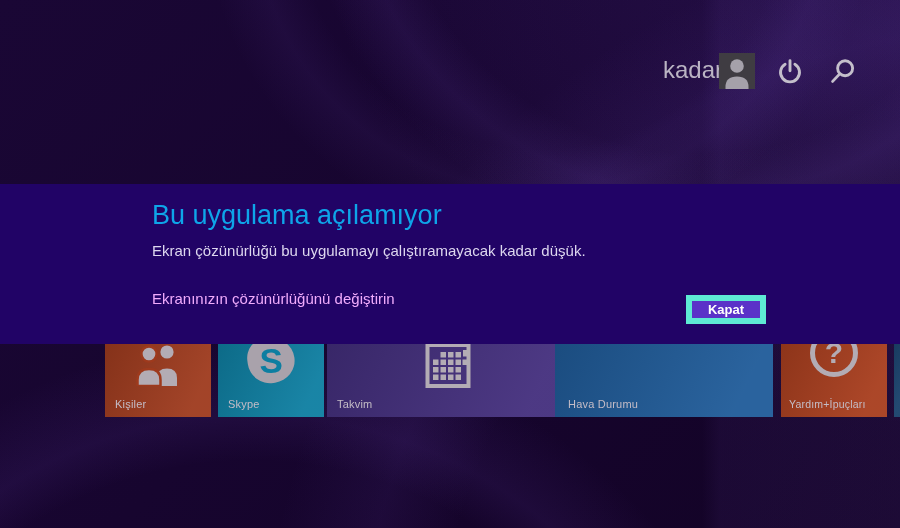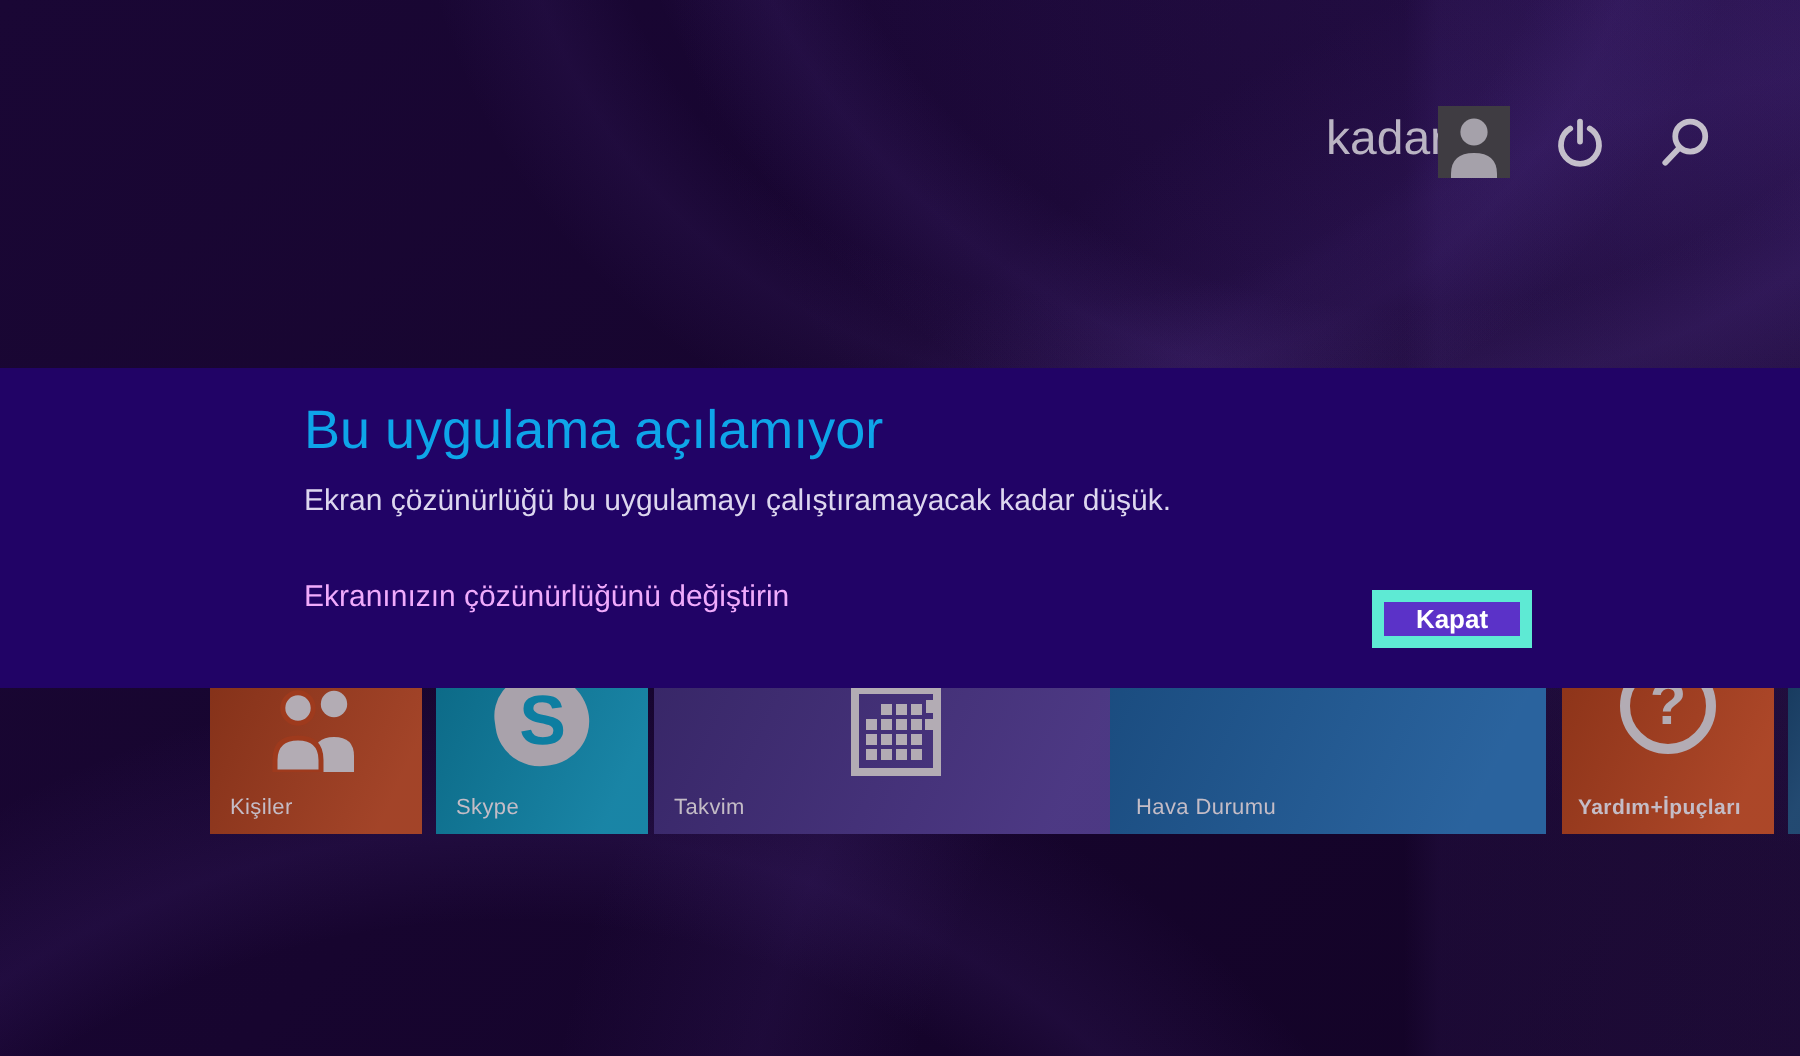--- a/index.html
+++ b/index.html
@@ -47,21 +47,21 @@
   }
   .tile::after {
     content:""; position:absolute; inset:0;
     background:linear-gradient(115deg, rgba(0,0,0,0.18), rgba(255,255,255,0.05) 85%);
     pointer-events:none;
   }
   .tile-label {
     position:absolute; left:10px; bottom:7px; font-size:11px; color:#c4bcc6;
     z-index:2; letter-spacing:0.2px;
   }
-  .tile-label.tight { left:8px; font-size:10.5px;font-weight:bold; }
+  .tile-label.tight { left:8px; font-size:10.5px; }
   .tile-icon-wrap {
     position:absolute; left:50%; transform:translateX(-50%);
     z-index:1; color:#b3acb4;
   }
   .skype-blob {
     width:47px; height:46px; background:#a9a2ab; border-radius:46% 54% 50% 50%;
     display:flex; align-items:center; justify-content:center; transform:rotate(-8deg);
   }
   .skype-blob .s {
     font-size:35px; font-weight:bold; transform:rotate(8deg);

